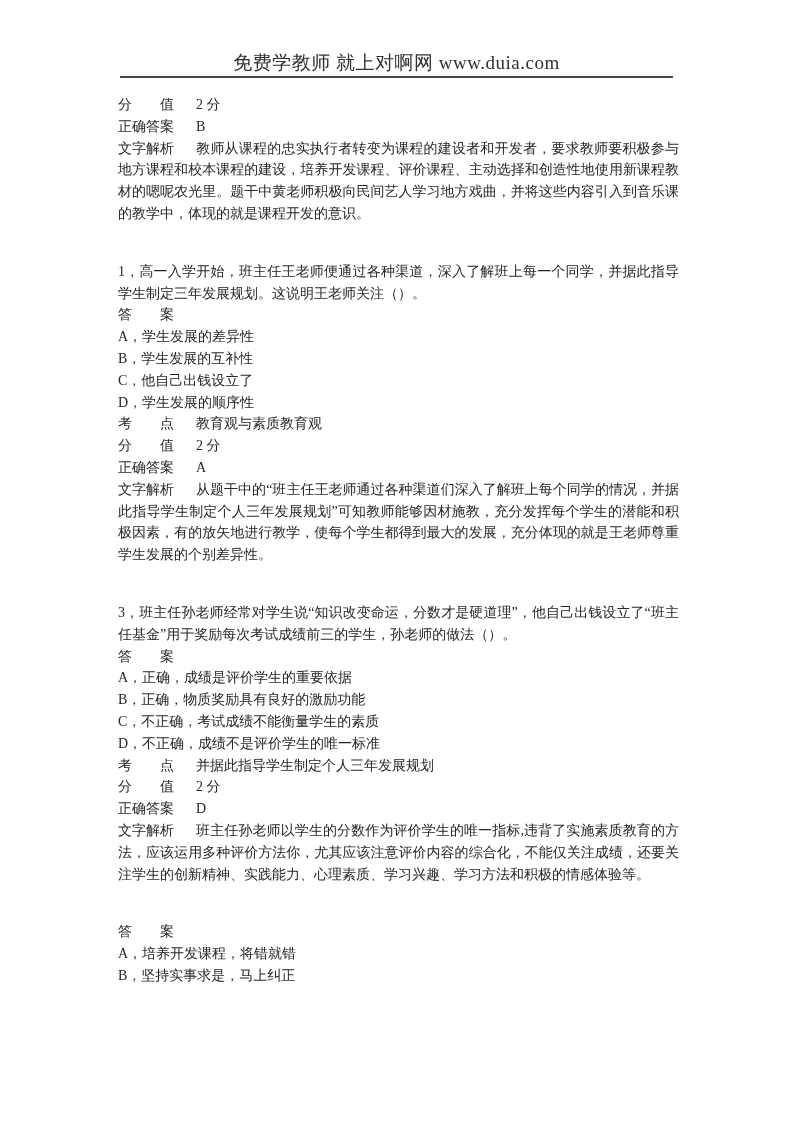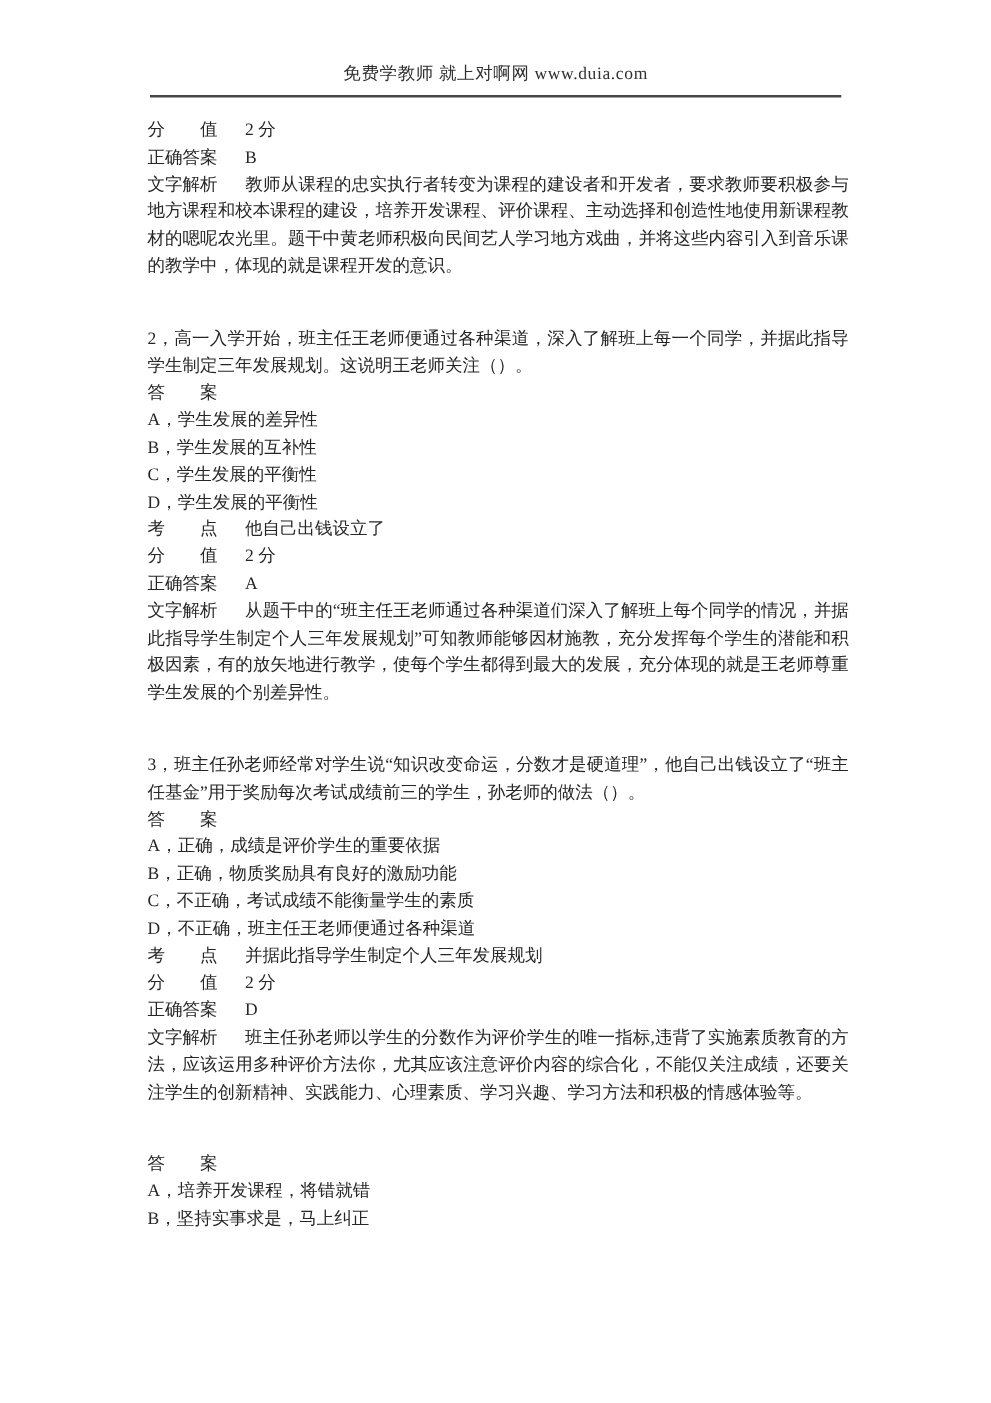--- a/index.html
+++ b/index.html
@@ -12,21 +12,21 @@
     font-family: "Liberation Serif", "DejaVu Serif", serif;
     color: #262626;
     overflow: hidden;
   }
   .header-text {
     position: absolute;
     top: 50px;
     left: 0;
     width: 100%;
     text-align: center;
-    font-size: 14px;
+    font-size: 19px;
     letter-spacing: 0.5px;
     color: #303030;
   }
   .header-rule {
     position: absolute;
     top: 76px;
     left: 120px;
     width: 553px;
     height: 0;
     border-top: 2px solid #454545;
@@ -55,50 +55,50 @@
   <div class="doc">
       <section class="question-block">
         <p class="line kv-row"><span class="kv-label two-char">
             <span>分</span>
             <span>值</span>
           </span><span class="label-gap"></span><span class="kv-value">2 分</span></p>
         <p class="line kv-row"><span class="kv-label">正确答案</span><span class="label-gap"></span><span class="kv-value">B</span></p>
         <p class="line para"><span class="kv-label">文字解析</span><span class="label-gap"></span><span class="para-text">教师从课程的忠实执行者转变为课程的建设者和开发者，要求教师要积极参与地方课程和校本课程的建设，培养开发课程、评价课程、主动选择和创造性地使用新课程教材的嗯呢农光里。题干中黄老师积极向民间艺人学习地方戏曲，并将这些内容引入到音乐课的教学中，体现的就是课程开发的意识。</span></p>
       </section>
       <section class="question-block">
-        <p class="line para"><span class="para-text">2，高一入学开始，班主任王老师便通过各种渠道，深入了解班上每一个同学，并据此指导学生制定三年发展规划。这说明王老师关注（）。</span></p>
+        <p class="line para"><span class="para-text">1，高一入学开始，班主任王老师便通过各种渠道，深入了解班上每一个同学，并据此指导学生制定三年发展规划。这说明王老师关注（）。</span></p>
         <p class="line kv-row"><span class="kv-label two-char">
             <span>答</span>
             <span>案</span>
           </span></p>
         <p class="line para"><span class="para-text">A，学生发展的差异性</span></p>
         <p class="line para"><span class="para-text">B，学生发展的互补性</span></p>
-        <p class="line para"><span class="para-text">C，学生发展的平衡性</span></p>
-        <p class="line para"><span class="para-text">D，学生发展的平衡性</span></p>
+        <p class="line para"><span class="para-text">C，他自己出钱设立了</span></p>
+        <p class="line para"><span class="para-text">D，学生发展的顺序性</span></p>
         <p class="line kv-row"><span class="kv-label two-char">
             <span>考</span>
             <span>点</span>
-          </span><span class="label-gap"></span><span class="kv-value">他自己出钱设立了</span></p>
+          </span><span class="label-gap"></span><span class="kv-value">教育观与素质教育观</span></p>
         <p class="line kv-row"><span class="kv-label two-char">
             <span>分</span>
             <span>值</span>
           </span><span class="label-gap"></span><span class="kv-value">2 分</span></p>
         <p class="line kv-row"><span class="kv-label">正确答案</span><span class="label-gap"></span><span class="kv-value">A</span></p>
         <p class="line para"><span class="kv-label">文字解析</span><span class="label-gap"></span><span class="para-text">从题干中的“班主任王老师通过各种渠道们深入了解班上每个同学的情况，并据此指导学生制定个人三年发展规划”可知教师能够因材施教，充分发挥每个学生的潜能和积极因素，有的放矢地进行教学，使每个学生都得到最大的发展，充分体现的就是王老师尊重学生发展的个别差异性。</span></p>
       </section>
       <section class="question-block">
         <p class="line para"><span class="para-text">3，班主任孙老师经常对学生说“知识改变命运，分数才是硬道理”，他自己出钱设立了“班主任基金”用于奖励每次考试成绩前三的学生，孙老师的做法（）。</span></p>
         <p class="line kv-row"><span class="kv-label two-char">
             <span>答</span>
             <span>案</span>
           </span></p>
         <p class="line para"><span class="para-text">A，正确，成绩是评价学生的重要依据</span></p>
         <p class="line para"><span class="para-text">B，正确，物质奖励具有良好的激励功能</span></p>
         <p class="line para"><span class="para-text">C，不正确，考试成绩不能衡量学生的素质</span></p>
-        <p class="line para"><span class="para-text">D，不正确，班主任王老师便通过各种渠道</span></p>
+        <p class="line para"><span class="para-text">D，不正确，成绩不是评价学生的唯一标准</span></p>
         <p class="line kv-row"><span class="kv-label two-char">
             <span>考</span>
             <span>点</span>
           </span><span class="label-gap"></span><span class="kv-value">并据此指导学生制定个人三年发展规划</span></p>
         <p class="line kv-row"><span class="kv-label two-char">
             <span>分</span>
             <span>值</span>
           </span><span class="label-gap"></span><span class="kv-value">2 分</span></p>
         <p class="line kv-row"><span class="kv-label">正确答案</span><span class="label-gap"></span><span class="kv-value">D</span></p>
         <p class="line para"><span class="kv-label">文字解析</span><span class="label-gap"></span><span class="para-text">班主任孙老师以学生的分数作为评价学生的唯一指标,违背了实施素质教育的方法，应该运用多种评价方法你，尤其应该注意评价内容的综合化，不能仅关注成绩，还要关注学生的创新精神、实践能力、心理素质、学习兴趣、学习方法和积极的情感体验等。</span></p>

